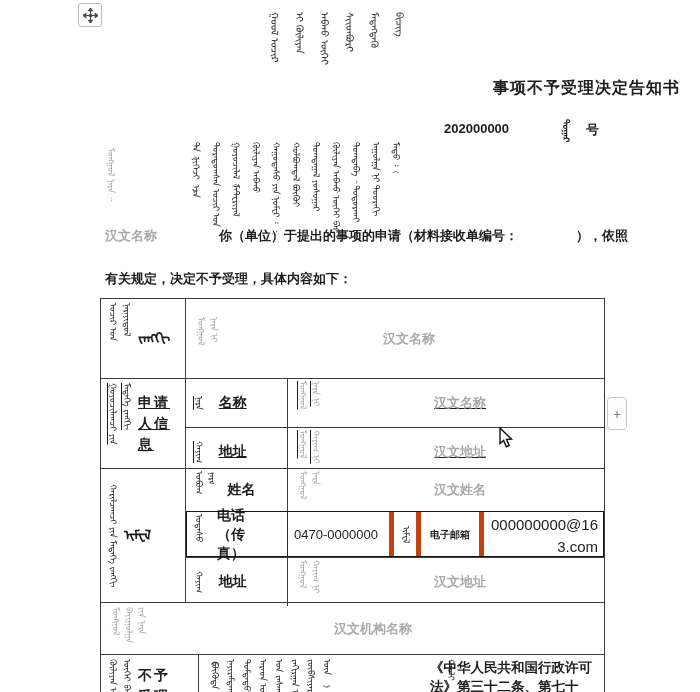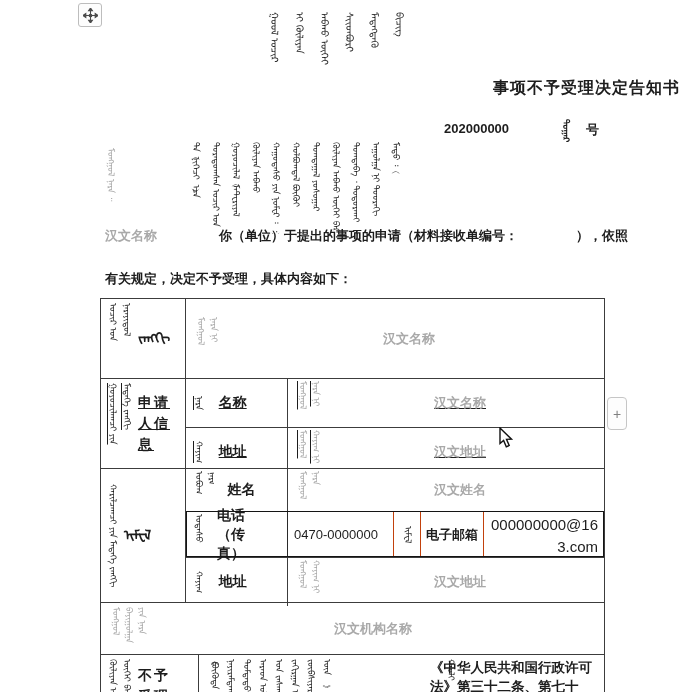--- a/index.html
+++ b/index.html
@@ -42,24 +42,24 @@
   .sub + .sub{border-top:1px solid #3c3c3c;}
   .lcell{width:102px;border-right:1px solid #3c3c3c;display:flex;align-items:center;
          padding:2px 8px 2px 6px;gap:14px;}
   .lcell .cn{margin-left:auto;width:62px;display:flex;justify-content:space-between;
              font-size:14px;font-weight:700;}
   .lcell .mn{line-height:13px;max-height:44px;overflow:hidden;}
   .vcell{flex:1;display:flex;align-items:center;padding:2px 6px;}
   .vcell .mn{line-height:13px;max-height:44px;overflow:hidden;margin-left:2px;}
   .vcell .cnph{flex:1;text-align:center;color:#a9a9a9;font-size:13px;font-weight:600;}
   .phone-row{position:relative;outline:1.5px solid #141414;outline-offset:-1px;z-index:2;}
-  .cell-b{border-right:1px solid #c2410c;display:flex;align-items:center;}
+  .cell-b{border-right:5px solid #c2410c;display:flex;align-items:center;}
   .phoneval{width:106px;padding:2px 6px;font-size:13px;}
   .mailglyph{width:27px;justify-content:center;}
-  .maillabel{width:63px;justify-content:center;font-size:13px;font-weight:700;padding:2px;text-align:right;}
+  .maillabel{width:63px;justify-content:center;font-size:10px;font-weight:700;padding:2px;text-align:right;}
   .mailval{flex:1;padding:2px 6px;font-size:15px;word-break:break-all;line-height:22px;text-align:right;}
   .lbl2{display:flex;flex-direction:column;margin-left:auto;width:72px;font-size:14px;font-weight:700;line-height:19px;}
   .lbl2 .l1{display:flex;justify-content:space-between;width:62px;}
   
   .hcell.wide{width:98px;}
   .basis-body{flex:1;position:relative;overflow:hidden;padding:6px 4px;}
   .basis-mn{position:absolute;left:8px;top:4px;height:56px;width:132px;font-size:9px;line-height:16px;overflow:hidden;}
   .basis-mn2{position:absolute;left:244px;top:4px;height:40px;font-size:9px;line-height:16px;}
   .basis-cn{position:absolute;right:2px;top:3px;width:172px;font-size:13.5px;font-weight:700;line-height:19px;}
   

